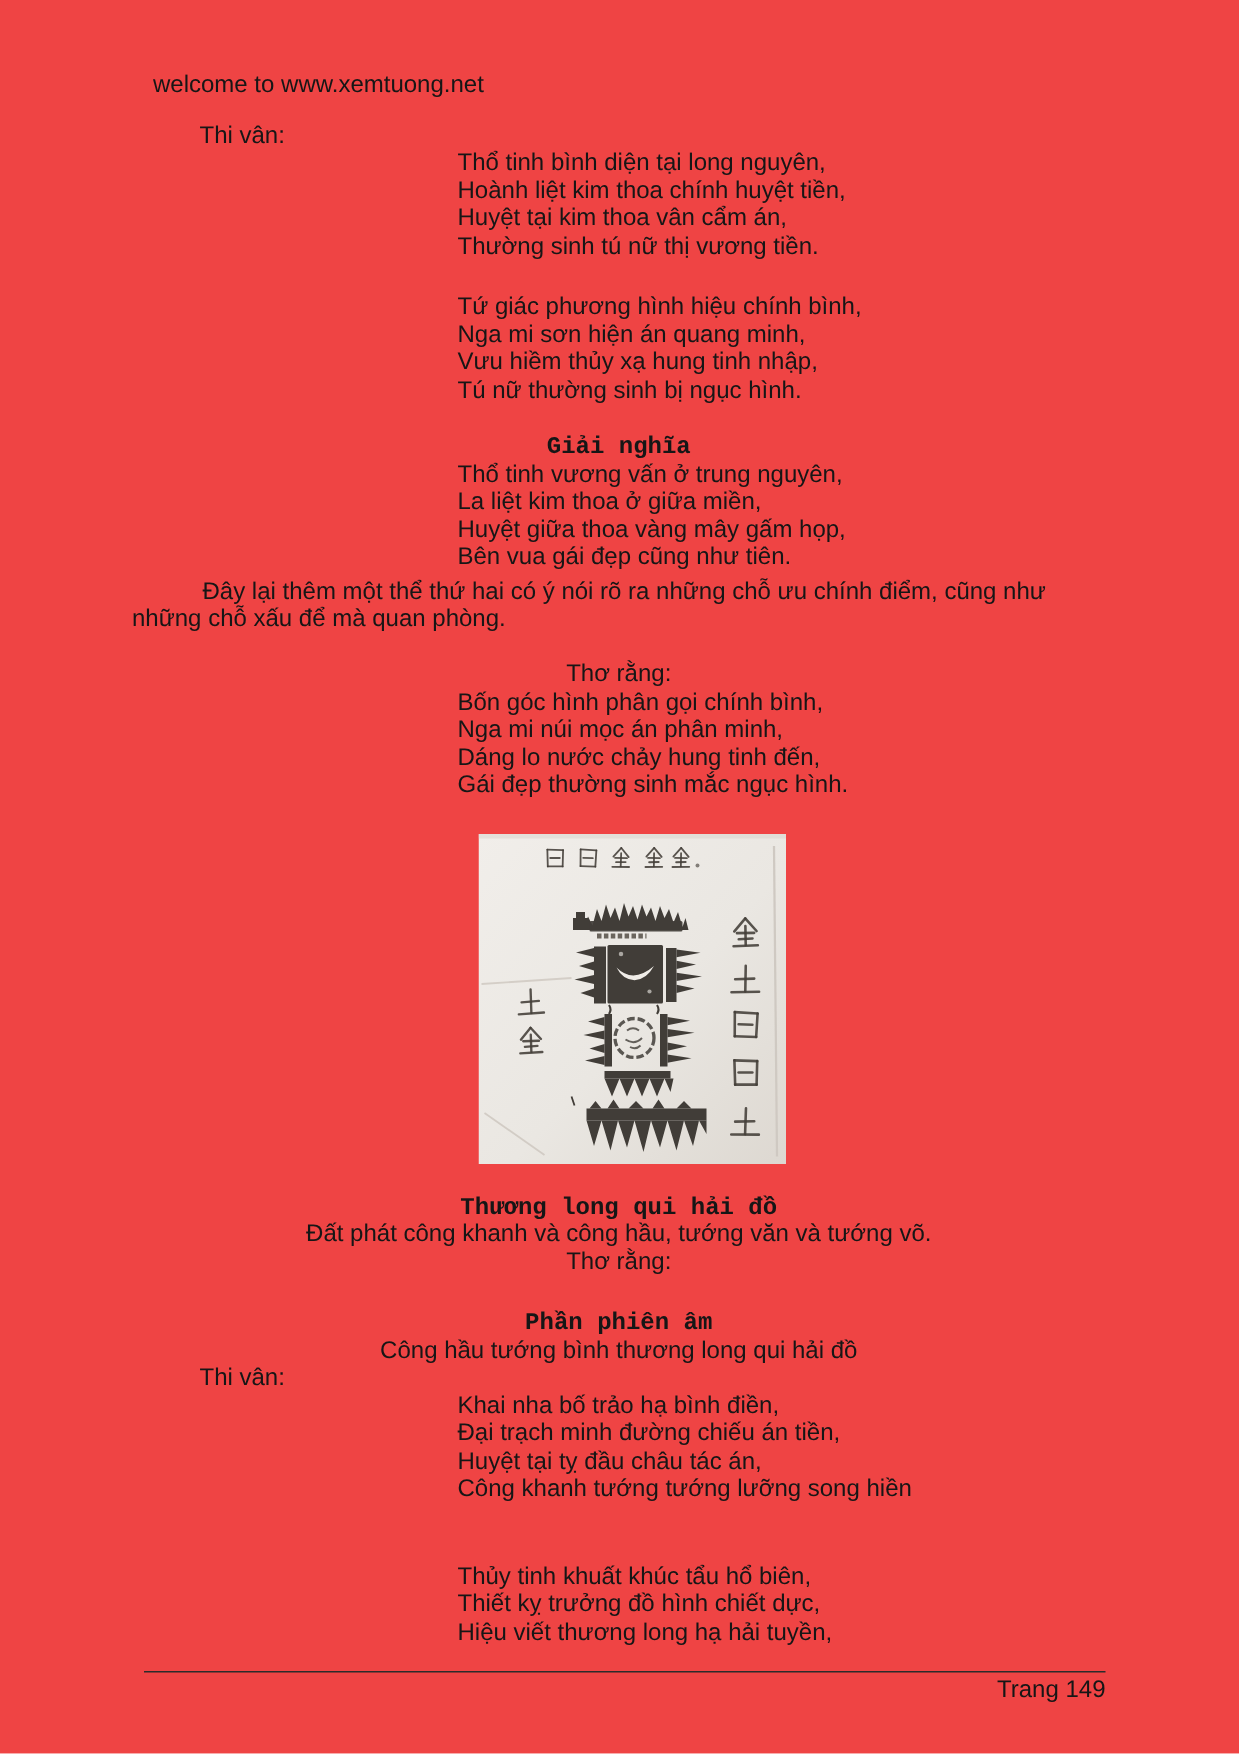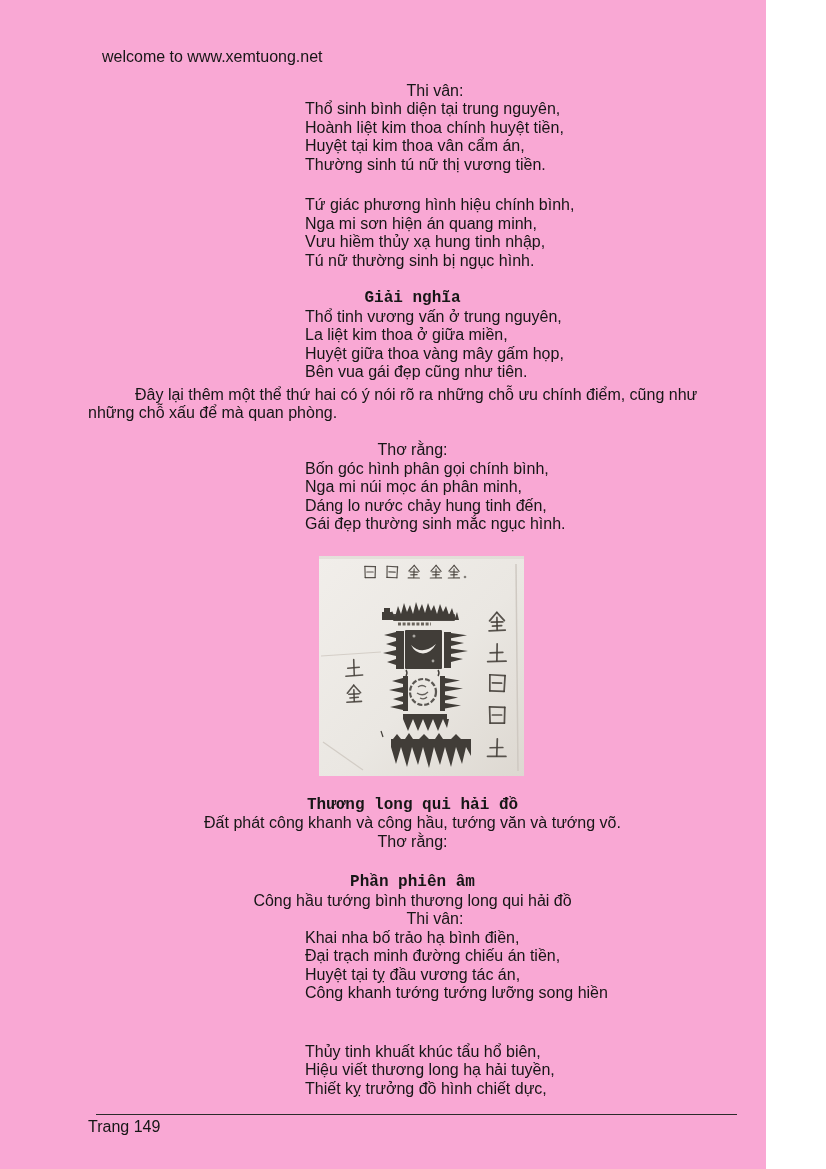--- a/index.html
+++ b/index.html
@@ -1,56 +1,56 @@
 <!DOCTYPE html>
 <html><head>
 <meta charset="utf-8">
 <title>Document</title>
 <style>
   html,body{margin:0;padding:0;background:#ffffff;}
   .page{
     position:relative;
-    width:766px;height:1169px;
-    background:#f9a8d4;
+    width:826px;height:1169px;
+    background:#ef4444;
     overflow:hidden;
     font-family:"Liberation Sans","DejaVu Sans",sans-serif;
     color:#161616;
   }
   .content{
     position:absolute;left:88px;top:48px;width:649px;
     font-size:16px;line-height:18.5px;
   }
   .site-header{margin-left:14px;}
-  .lbl-indent{margin-left:45px;text-align:center;}
+  .lbl-indent{margin-left:45px;}
   .mt-lbl{margin-top:15px;}
   .stanza{margin-left:217px;}
   .mt{margin-top:18.5px;}
   .mt-lg{margin-top:22px;}
   .mt-xl{margin-top:40px;}
   .center{text-align:center;}
   .bold{font-weight:bold;font-family:Liberation Mono, monospace;}
   .commentary{margin:4px 0 0 0;text-indent:47px;}
   .figure-wrap{margin-top:22px;text-align:center;height:220px;}
   .figure-wrap svg{position:relative;left:9px;display:inline-block;}
   .sec-title{margin-top:20px;}
   .rule{margin:16px 0 0 8px;width:641px;border:0;border-top:1.5px solid #2b2b2b;height:0;}
-  .page-num{margin-top:3px;}
+  .page-num{text-align:right;margin-top:3px;}
 </style>
 </head>
 <body>
 
 <div class="page">
   <div class="content">
 
     <div class="site-header">welcome to www.xemtuong.net</div>
 
     <div class="lbl-indent mt-lbl">Thi vân:</div>
 
     <div class="stanza">
-      <div>Thổ sinh bình diện tại trung nguyên,</div>
+      <div>Thổ tinh bình diện tại long nguyên,</div>
       <div>Hoành liệt kim thoa chính huyệt tiền,</div>
       <div>Huyệt tại kim thoa vân cẩm án,</div>
       <div>Thường sinh tú nữ thị vương tiền.</div>
     </div>
 
     <div class="stanza mt-lg">
       <div>Tứ giác phương hình hiệu chính bình,</div>
       <div>Nga mi sơn hiện án quang minh,</div>
       <div>Vưu hiềm thủy xạ hung tinh nhập,</div>
       <div>Tú nữ thường sinh bị ngục hình.</div>
@@ -252,27 +252,27 @@
     <div class="center">Thơ rằng:</div>
 
     <div class="center bold mt-lg">Phần phiên âm</div>
     <div class="center">Công hầu tướng bình thương long qui hải đồ</div>
 
     <div class="lbl-indent">Thi vân:</div>
 
     <div class="stanza">
       <div>Khai nha bố trảo hạ bình điền,</div>
       <div>Đại trạch minh đường chiếu án tiền,</div>
-      <div>Huyệt tại tỵ đầu vương tác án,</div>
+      <div>Huyệt tại tỵ đầu châu tác án,</div>
       <div>Công khanh tướng tướng lưỡng song hiền</div>
     </div>
 
     <div class="stanza mt-xl">
       <div>Thủy tinh khuất khúc tẩu hổ biên,</div>
+      <div>Thiết kỵ trưởng đồ hình chiết dực,</div>
       <div>Hiệu viết thương long hạ hải tuyền,</div>
-      <div>Thiết kỵ trưởng đồ hình chiết dực,</div>
     </div>
 
     <hr class="rule">
     <div class="page-num">Trang 149</div>
 
   </div>
 </div>
 
 </body></html>

